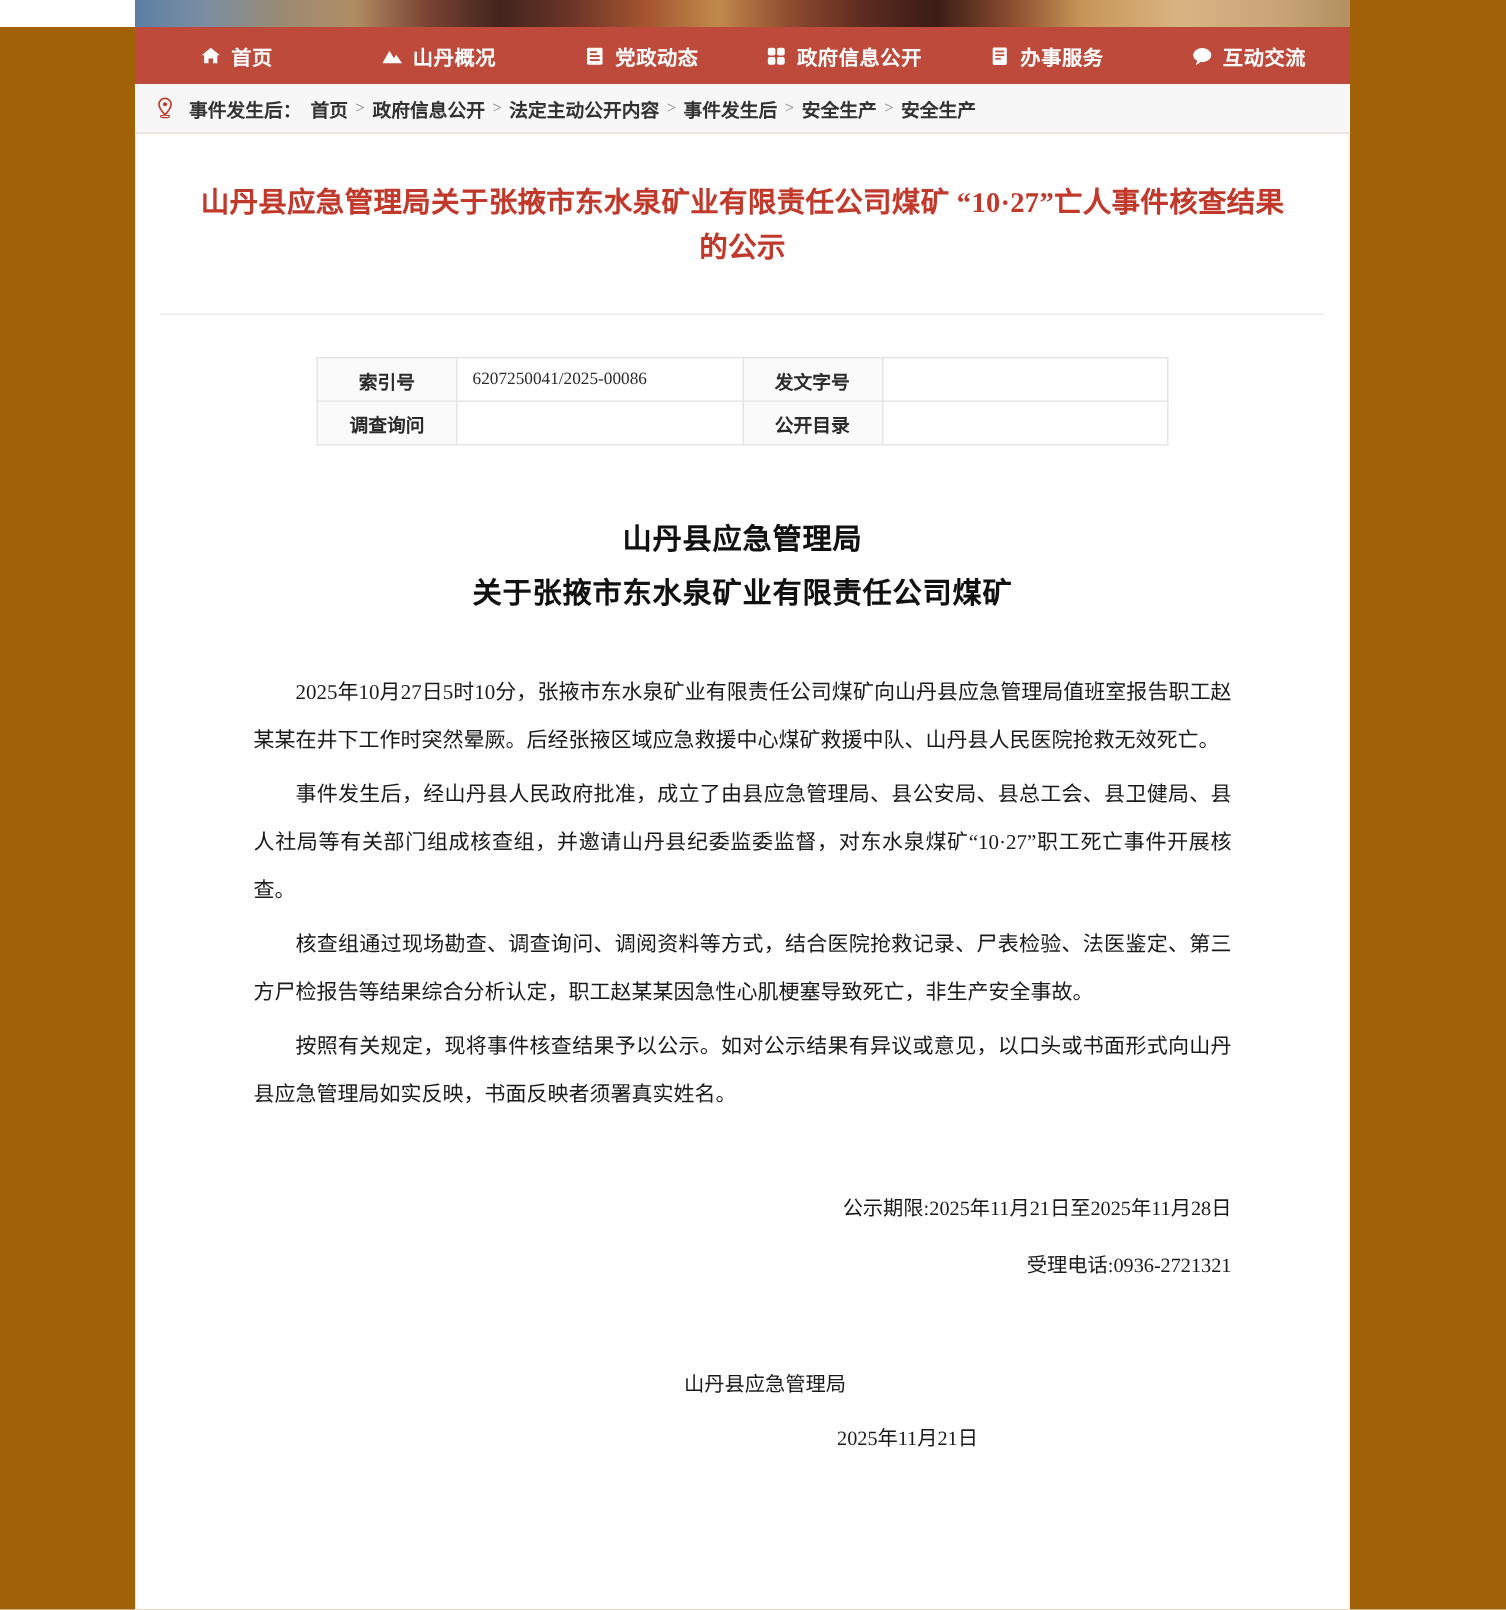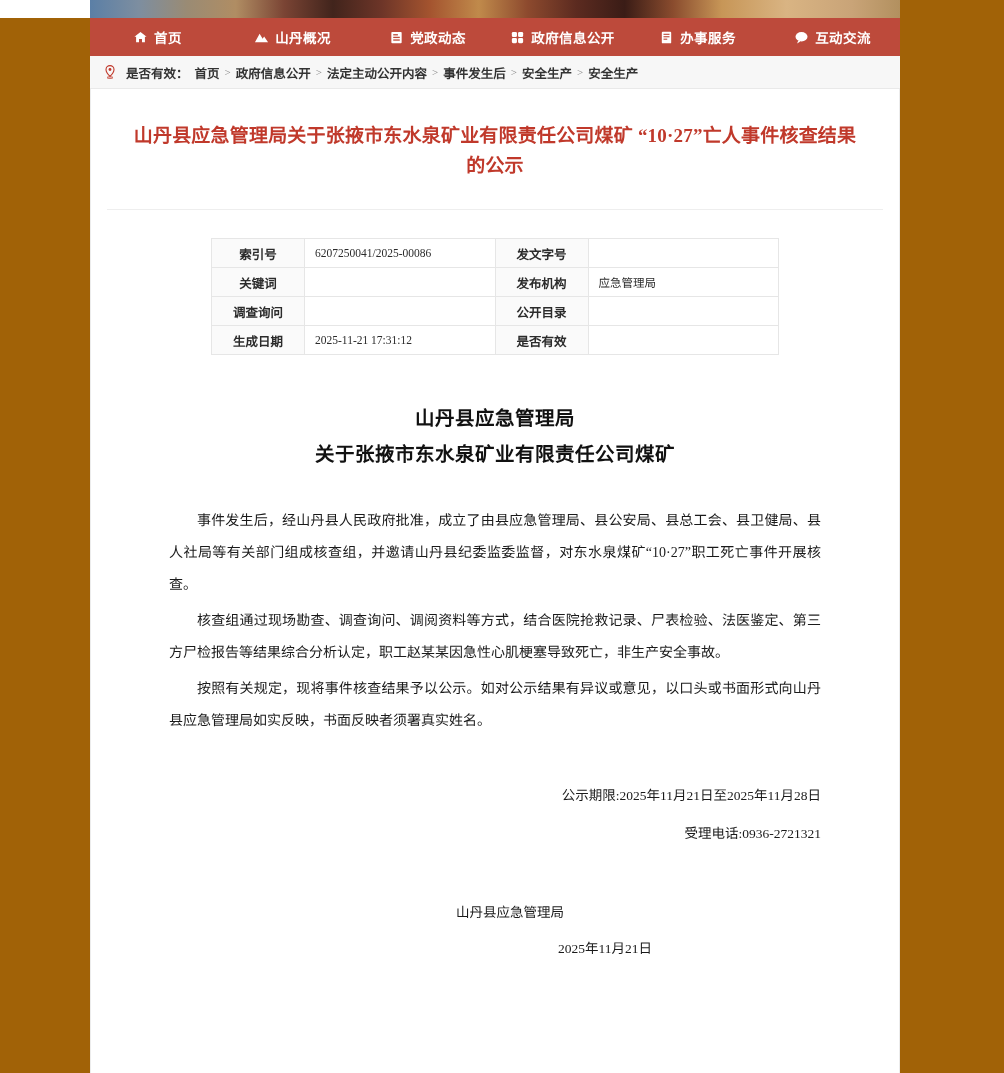--- a/index.html
+++ b/index.html
@@ -289,21 +289,21 @@
   </nav>
 
   <div class="crumb-bar">
     <span class="crumb-pin">
       <svg viewBox="0 0 16 16" width="16" height="16">
         <path d="M8 1.6c-2.2 0-4 1.7-4 3.9 0 2.9 4 6.9 4 6.9s4-4 4-6.9c0-2.2-1.8-3.9-4-3.9z" fill="none" stroke="#c0392b" stroke-width="1.1"></path>
         <circle cx="8" cy="5.5" r="1.4" fill="#c0392b"></circle>
         <ellipse cx="8" cy="13.6" rx="3" ry="0.8" fill="none" stroke="#c0392b" stroke-width="0.8"></ellipse>
       </svg>
     </span>
-    <span class="crumb-label">是否有效：</span>
+    <span class="crumb-label">事件发生后：</span>
     <span class="crumb-list">
       <a class="crumb-link">首页</a>
       <span class="crumb-sep">&gt;</span>
       <a class="crumb-link">政府信息公开</a>
       <span class="crumb-sep">&gt;</span>
       <a class="crumb-link">法定主动公开内容</a>
       <span class="crumb-sep">&gt;</span>
       <a class="crumb-link">事件发生后</a>
       <span class="crumb-sep">&gt;</span>
       <a class="crumb-link">安全生产</a>
@@ -321,47 +321,36 @@
     <div class="meta-wrap">
       <table class="meta">
         <tbody>
           <tr>
             <td class="k">索引号</td>
             <td class="v">6207250041/2025-00086</td>
             <td class="k v2">发文字号</td>
             <td class="v"></td>
           </tr>
           <tr>
-            <td class="k">关键词</td>
-            <td class="v"></td>
-            <td class="k v2">发布机构</td>
-            <td class="v">应急管理局</td>
-          </tr>
-          <tr>
             <td class="k">调查询问</td>
             <td class="v"></td>
             <td class="k v2">公开目录</td>
             <td class="v"></td>
           </tr>
-          <tr>
-            <td class="k">生成日期</td>
-            <td class="v">2025-11-21 17:31:12</td>
-            <td class="k v2">是否有效</td>
-            <td class="v"></td>
-          </tr>
         </tbody>
       </table>
     </div>
 
     <div class="official-head">
       <div>山丹县应急管理局</div>
       <div>关于张掖市东水泉矿业有限责任公司煤矿</div>
     </div>
 
     <div class="body-text">
+      <p>2025年10月27日5时10分，张掖市东水泉矿业有限责任公司煤矿向山丹县应急管理局值班室报告职工赵某某在井下工作时突然晕厥。后经张掖区域应急救援中心煤矿救援中队、山丹县人民医院抢救无效死亡。</p>
       <p>事件发生后，经山丹县人民政府批准，成立了由县应急管理局、县公安局、县总工会、县卫健局、县人社局等有关部门组成核查组，并邀请山丹县纪委监委监督，对东水泉煤矿“10·27”职工死亡事件开展核查。</p>
       <p>核查组通过现场勘查、调查询问、调阅资料等方式，结合医院抢救记录、尸表检验、法医鉴定、第三方尸检报告等结果综合分析认定，职工赵某某因急性心肌梗塞导致死亡，非生产安全事故。</p>
       <p>按照有关规定，现将事件核查结果予以公示。如对公示结果有异议或意见，以口头或书面形式向山丹县应急管理局如实反映，书面反映者须署真实姓名。</p>
     </div>
 
     <div class="notice-lines">
       <div>公示期限:2025年11月21日至2025年11月28日</div>
       <div>受理电话:0936-2721321</div>
     </div>
 

